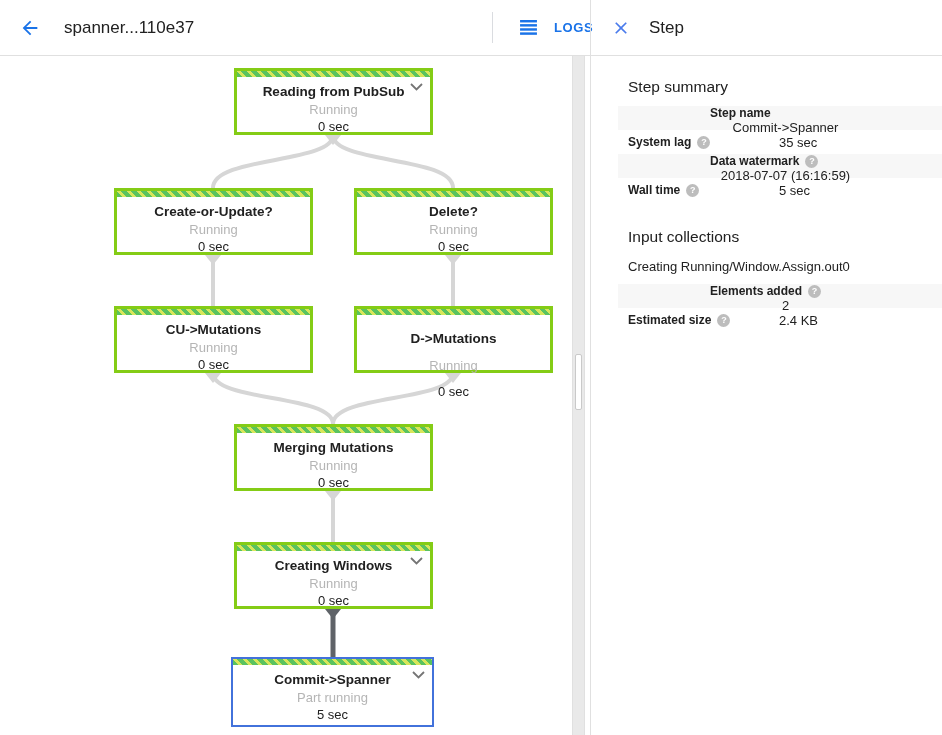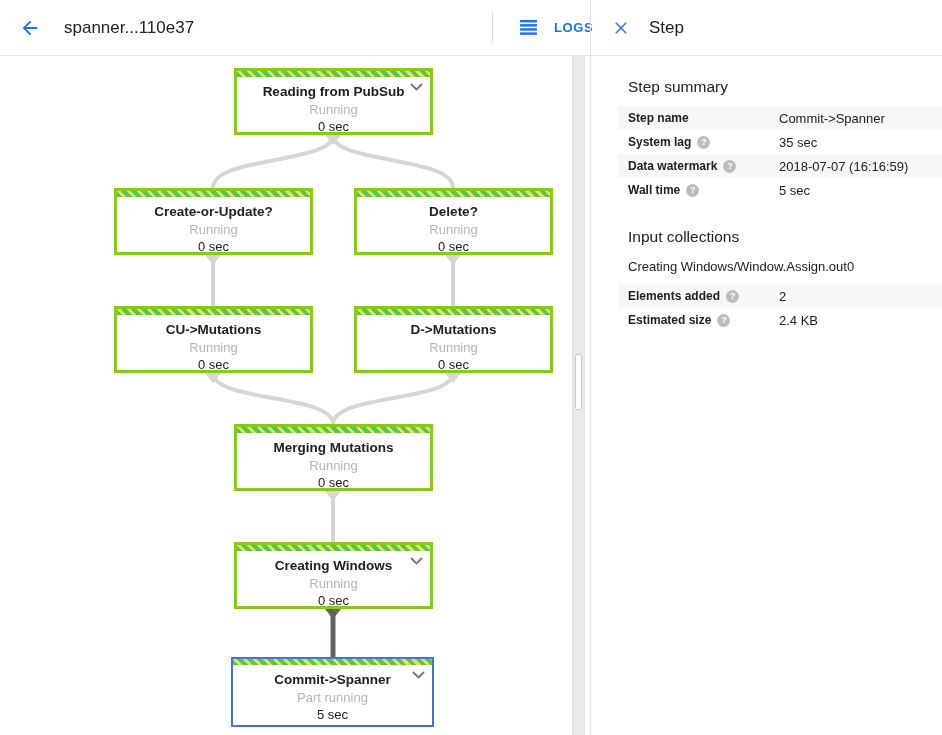--- a/index.html
+++ b/index.html
@@ -50,31 +50,31 @@
             background:repeating-linear-gradient(45deg,#5ac35f 0 4px,#d8e65a 4px 7px); }
   .node-title { margin-top:6px; font-size:13.5px; font-weight:bold; color:#212121; line-height:18px; }
   .node-status { font-size:13px; color:#b5b5b5; line-height:17px; }
   .node-time { font-size:13px; color:#212121; line-height:17px; }
   .chevron { position:absolute; right:7px; top:12px; cursor:pointer; }
 
   .pos-reading  { left:234px; top:12px; }
   .pos-create   { left:114px; top:132px; }
   .pos-delete   { left:354px; top:132px; }
   .pos-cu       { left:114px; top:250px; }
-  .pos-d        { left:354px; top:250px; }
+  .pos-d        { left:354px; top:250px;gap:9px; }
   .pos-merging  { left:234px; top:368px; }
   .pos-creating { left:234px; top:486px; }
   .pos-commit   { left:231px; top:601px; width:203px; height:70px;
                   border:2px solid #4272db; }
 
   
   .sp-heading { margin:22px 0 0 37px; font-size:15.5px; color:#212121; }
   .sp-table { margin:10px 0 0 27px; width:325px; }
   .sp-row { display:flex; align-items:center; height:24px; padding-left:10px; }
-  .sp-row.alt { background:#f7f7f7; }
+  .sp-row.alt { background:#f7f7f7;flex-direction:column; }
   .sp-label { width:151px; font-size:12px; font-weight:bold; color:#212121;
               display:flex; align-items:center; }
   .sp-value { font-size:13px; color:#212121; }
   .help-icon { display:inline-block; width:13px; height:13px; margin-left:6px;
                border-radius:50%; background:#bdbdbd; color:#fff; font-size:9px;
                font-weight:bold; line-height:13px; text-align:center; cursor:pointer; }
   .collection-name { margin:13px 0 0 37px; font-size:13px; color:#212121; }
 </style>
 </head>
 <body>
@@ -228,21 +228,21 @@
     <div class="sp-row">
       <span class="sp-label">
         <span>Wall time</span>
         <span class="help-icon">?</span>
       </span>
       <span class="sp-value">5 sec</span>
     </div>
   </div>
 
   <div class="sp-heading" style="margin-top:26px;">Input collections</div>
-  <div class="collection-name">Creating Windows/Window.Assign.out0</div>
+  <div class="collection-name">Creating Running/Window.Assign.out0</div>
 
   <div class="sp-table">
     <div class="sp-row alt">
       <span class="sp-label">
         <span>Elements added</span>
         <span class="help-icon">?</span>
       </span>
       <span class="sp-value">2</span>
     </div>
     <div class="sp-row">

